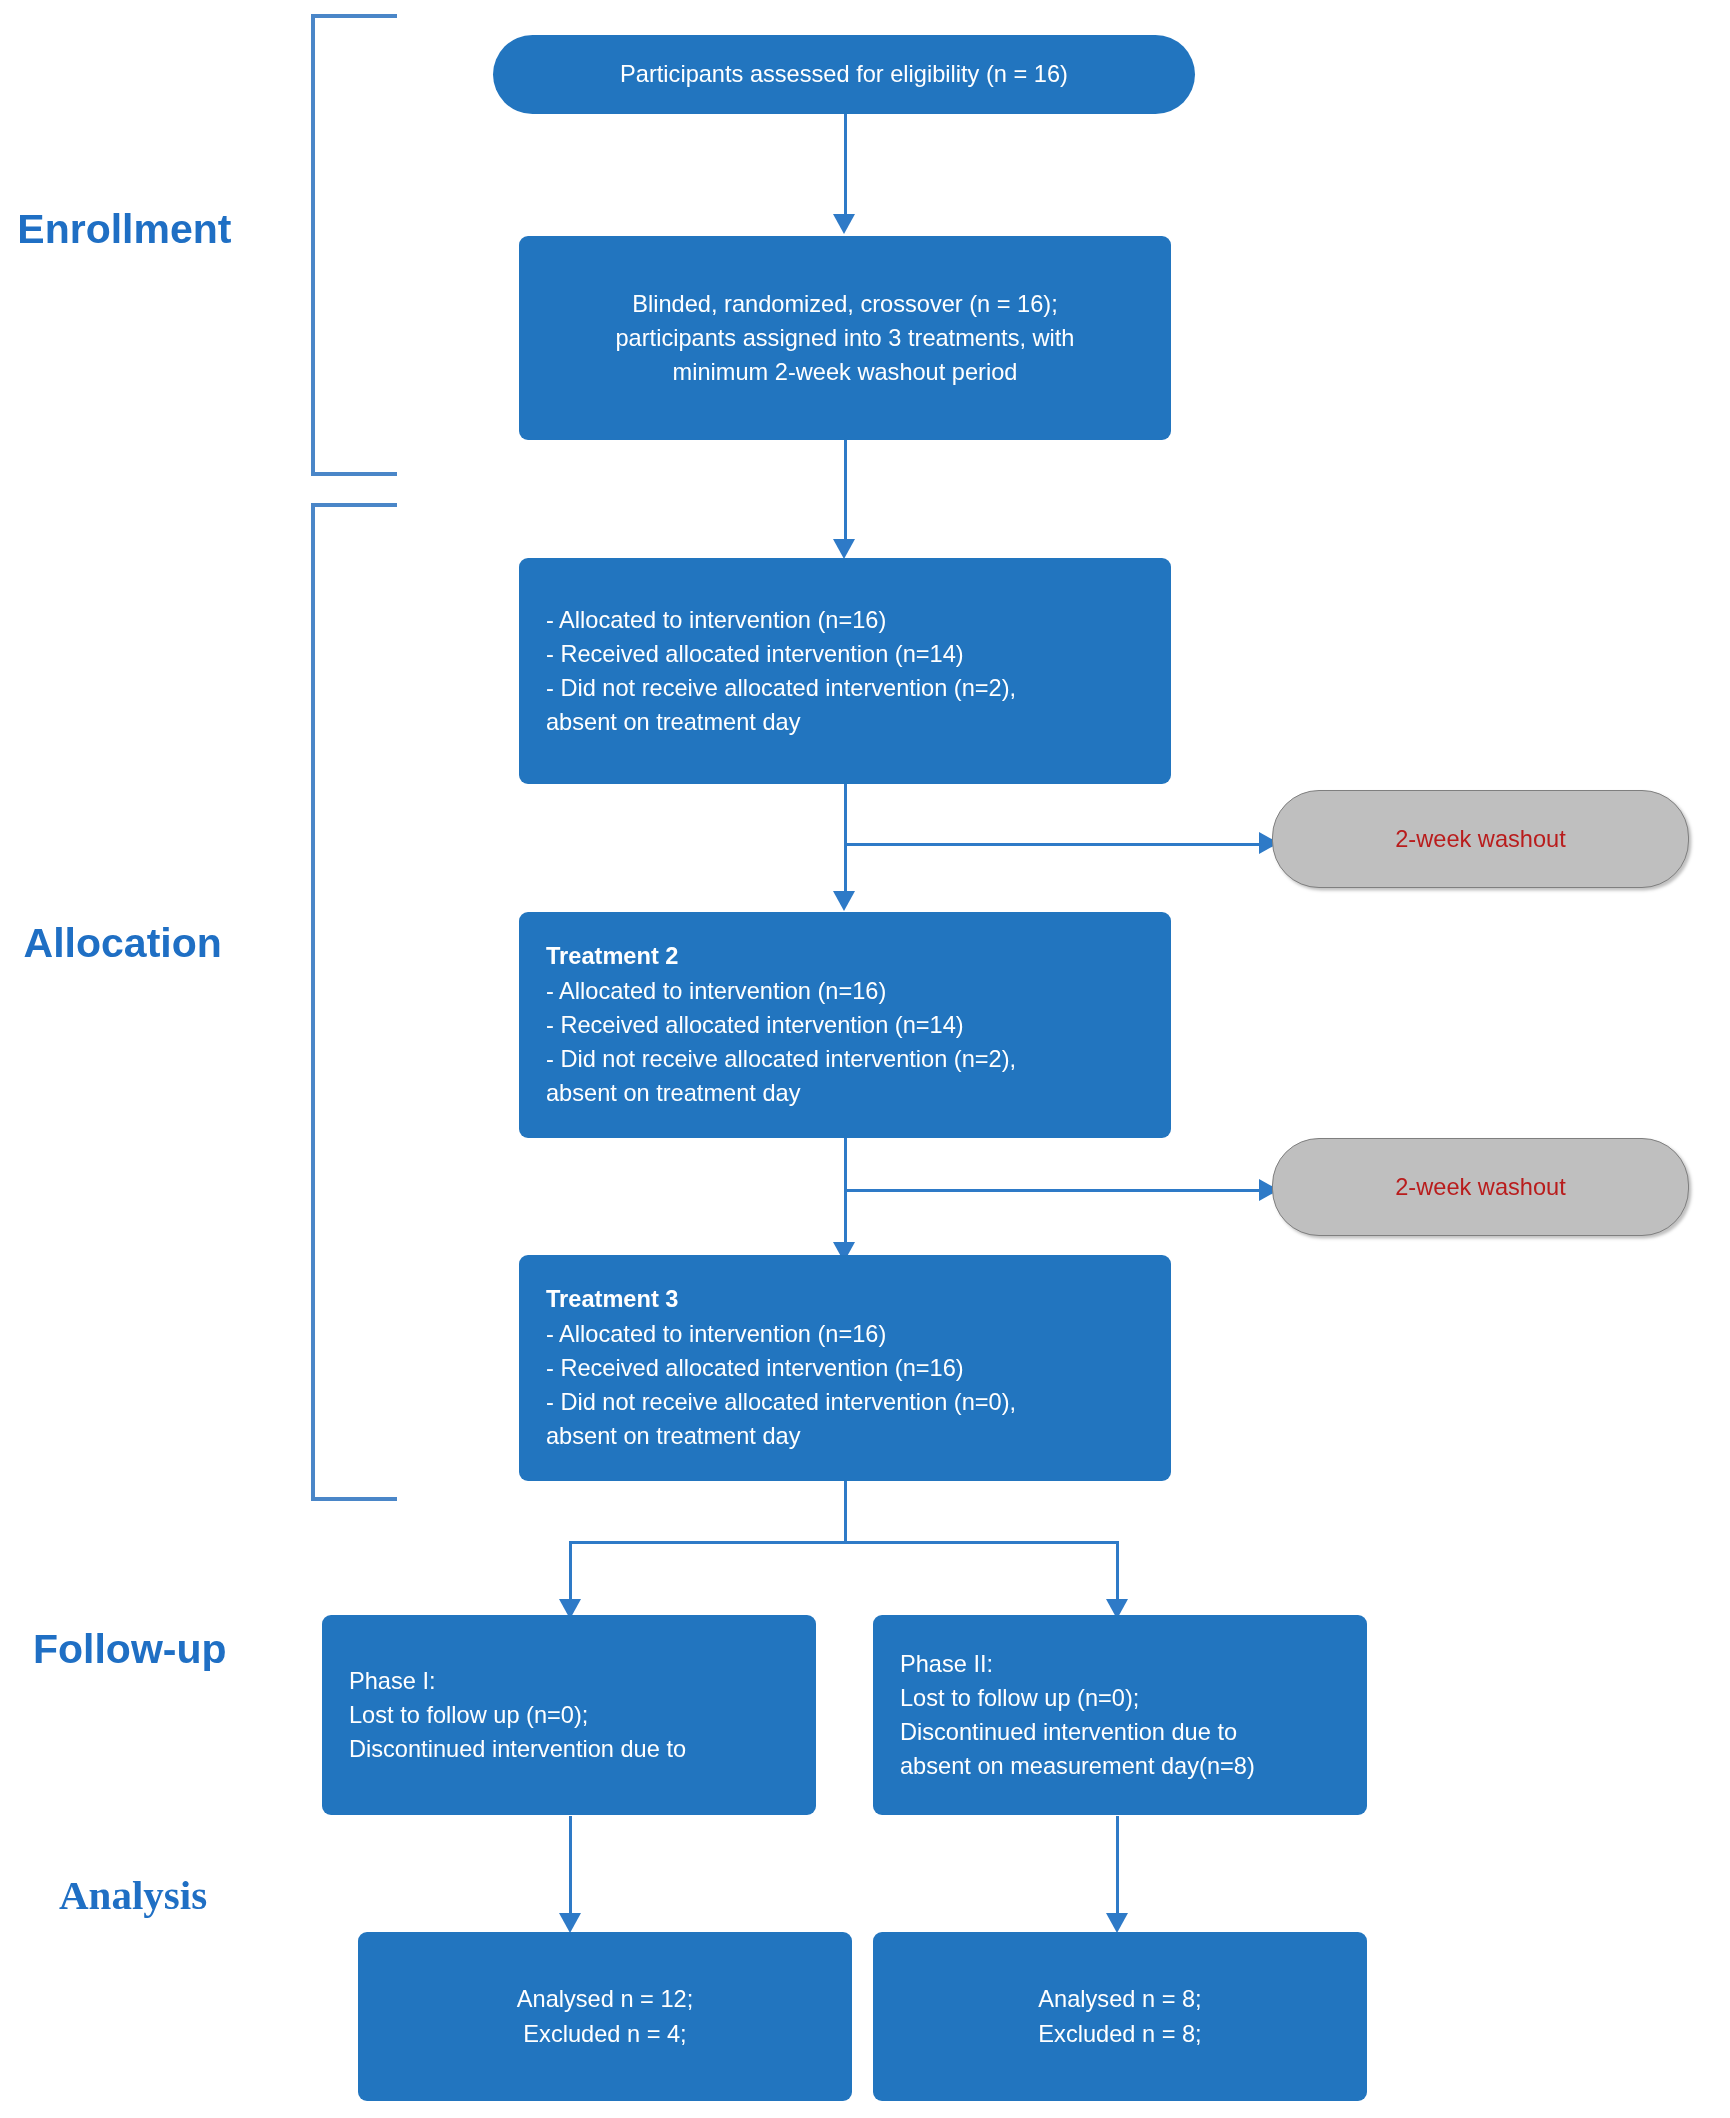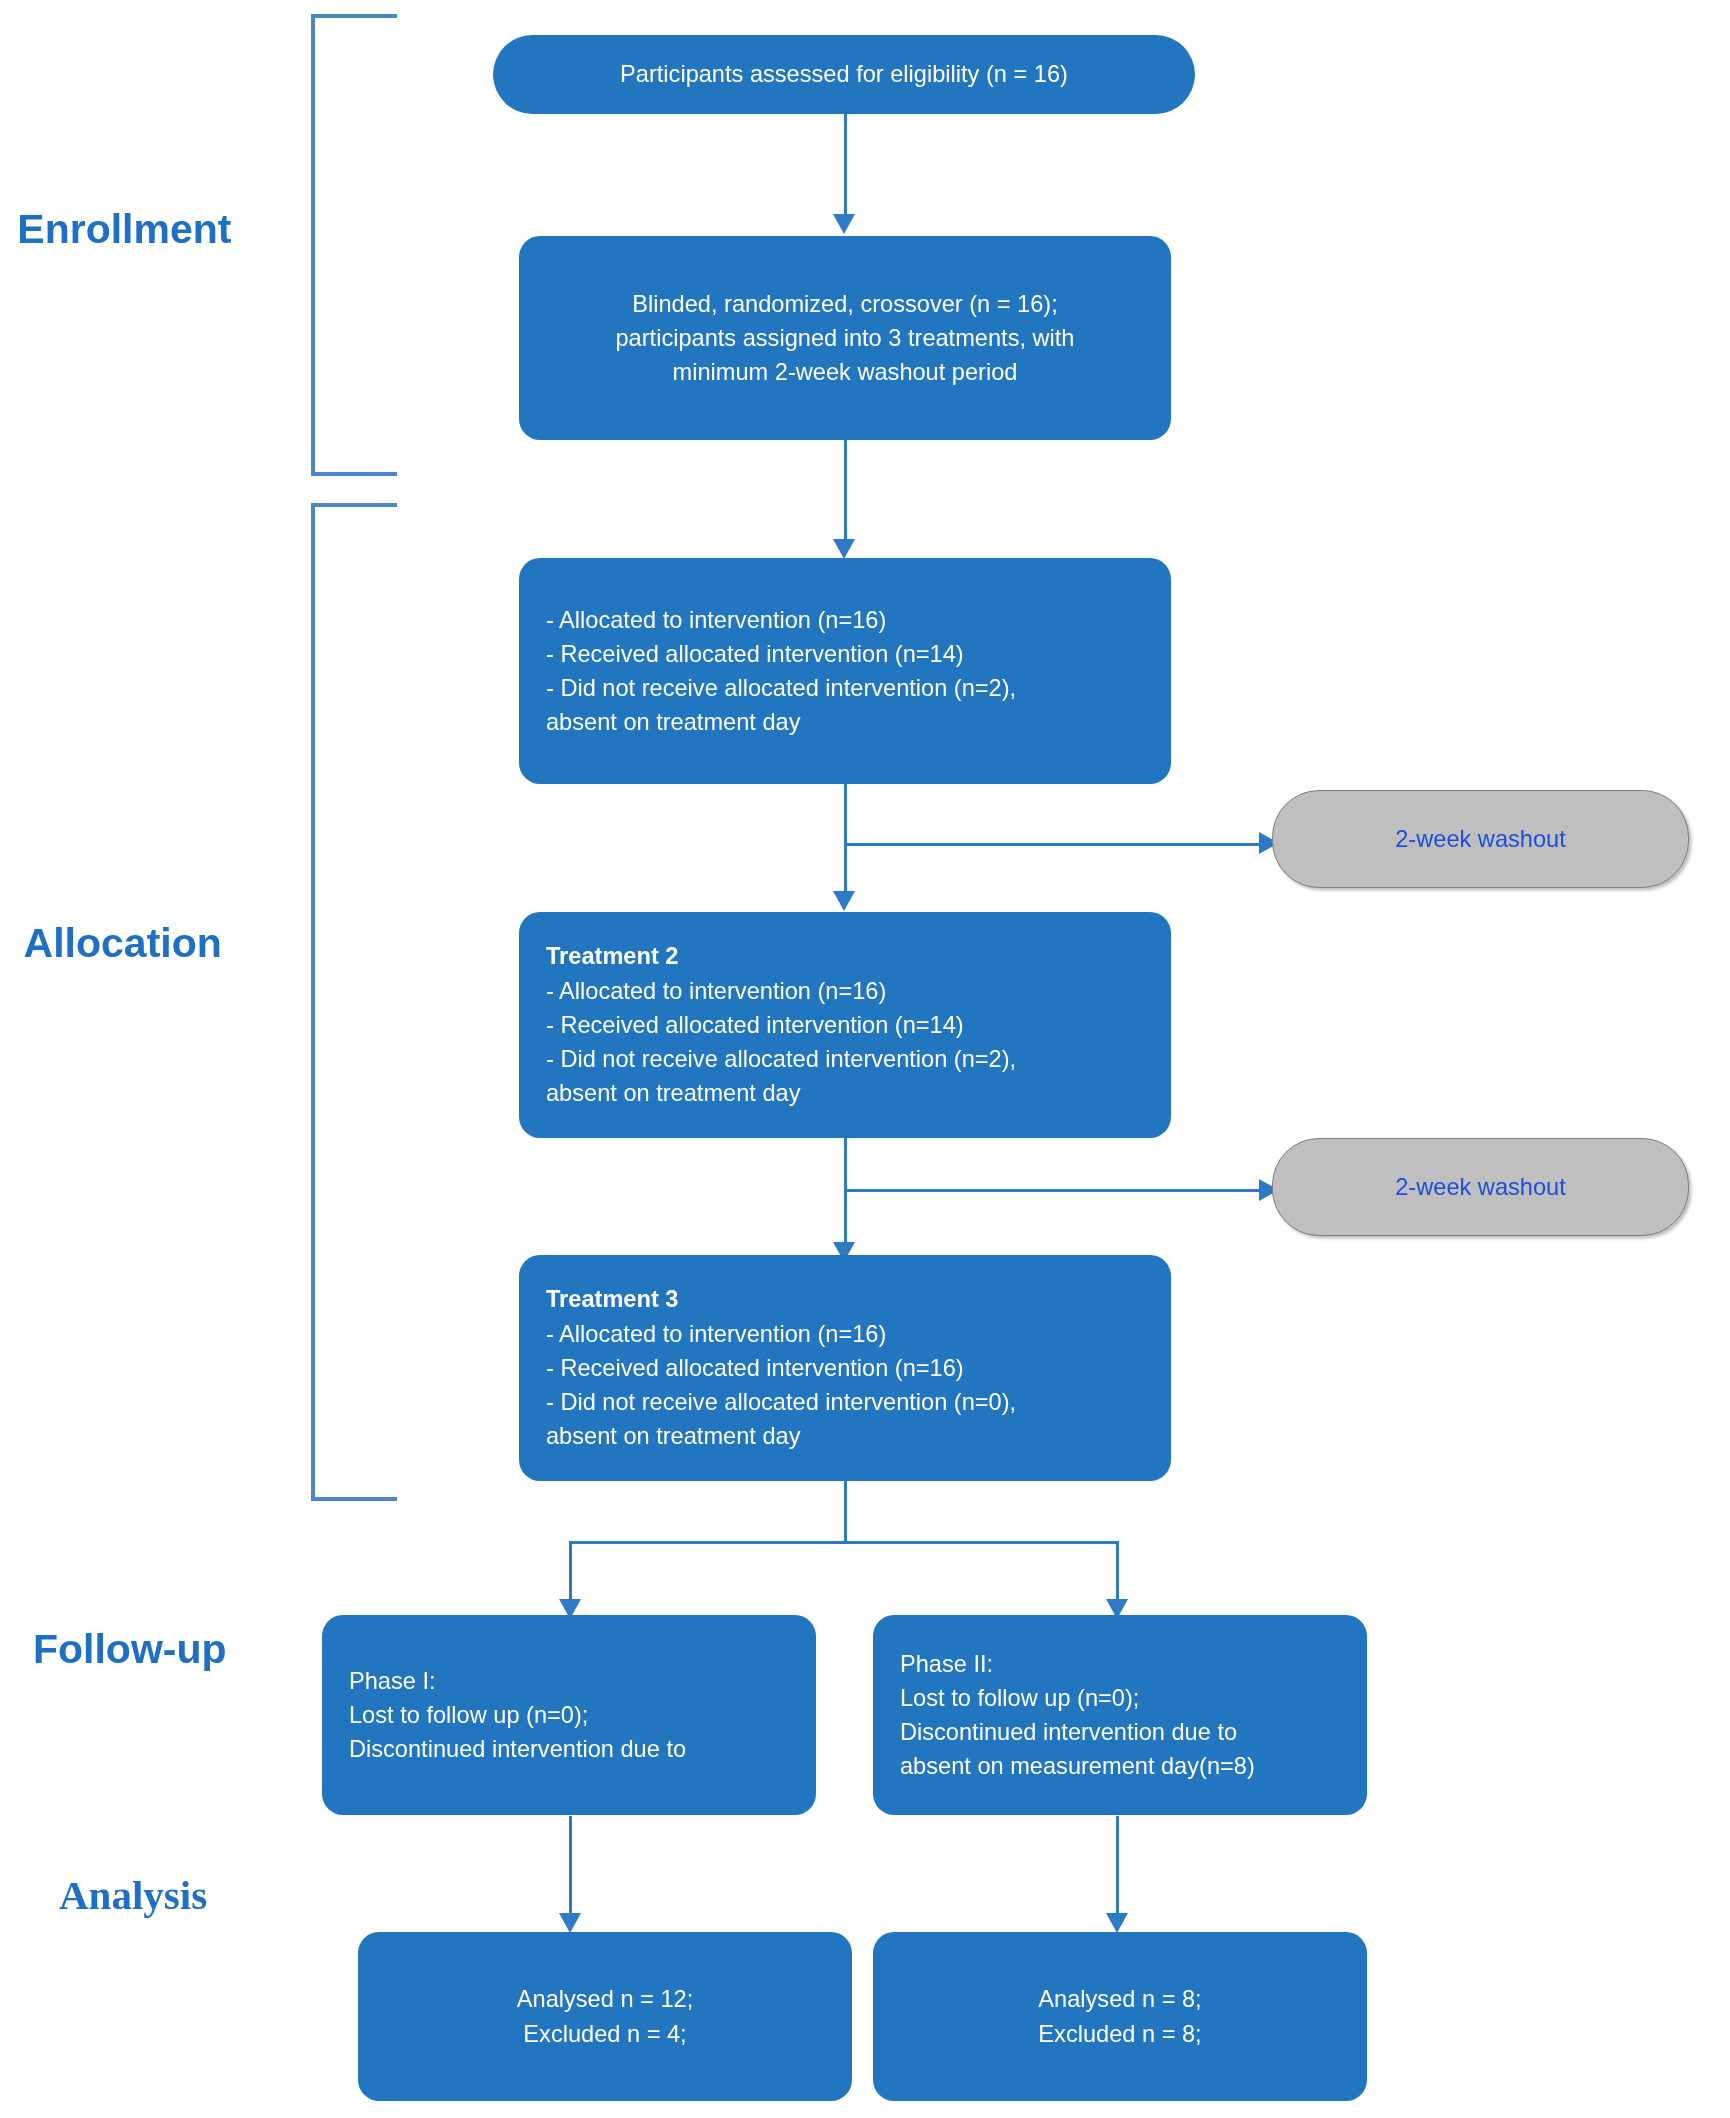--- a/index.html
+++ b/index.html
@@ -46,21 +46,21 @@
     height: 3.9px;
     background: #4A86C8;
   }
   .bracket .t { top: 0; }
   .bracket .b { bottom: 0; }
   
   .box {
     position: absolute;
     box-sizing: border-box;
     background: #2275BF;
-    border-radius: 21px;
+    border-radius: 9px;
     color: #ffffff;
     display: flex;
     align-items: center;
     font-size: 23.6px;
     line-height: 1.45;
     font-family: "Liberation Sans", sans-serif;
   }
   .box.center {
     justify-content: center;
     text-align: center;
@@ -79,21 +79,21 @@
     display: block;
   }
   .box .ln { display: block; }
   
   .washout {
     position: absolute;
     box-sizing: border-box;
     background: #BFBFBF;
     border: 1.6px solid #7F7F7F;
     border-radius: 47px;
-    color: #1d4ed8;
+    color: #b91c1c;
     display: flex;
     align-items: center;
     justify-content: center;
     font-size: 23.6px;
     font-family: "Liberation Sans", sans-serif;
     box-shadow: 2.4px 2.4px 3.1px rgba(0,0,0,0.25);
   }
   
   .conn {
     position: absolute;

